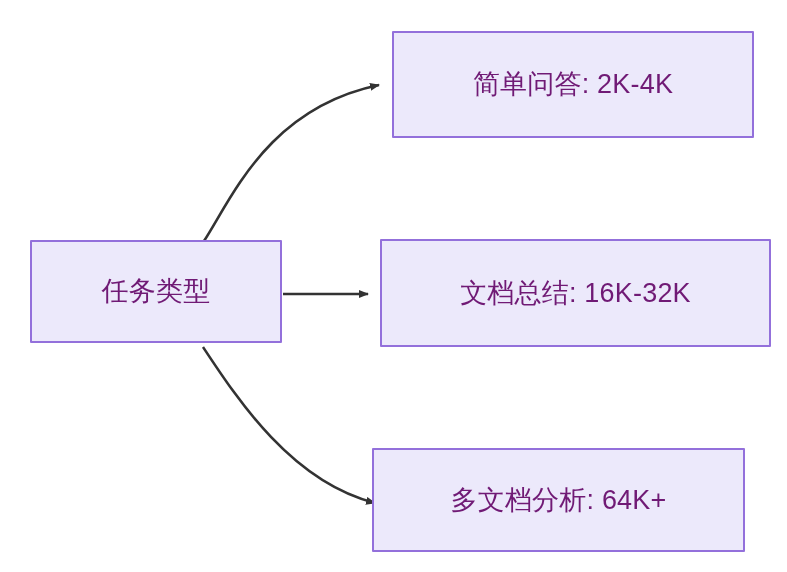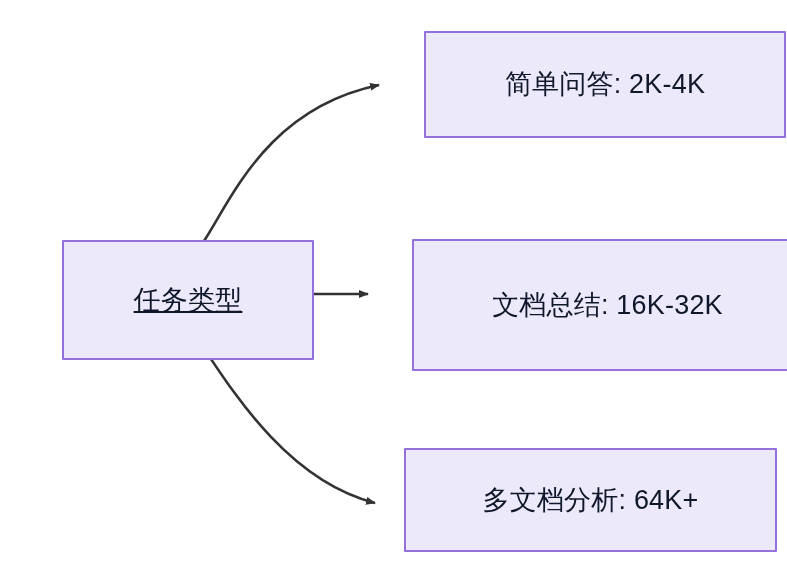--- a/index.html
+++ b/index.html
@@ -25,45 +25,43 @@
   }
   .node {
     position: absolute;
     box-sizing: border-box;
     background: #ece9fb;
     border: 2px solid #9370db;
     border-radius: 1px;
     display: flex;
     align-items: center;
     justify-content: center;
-    color: #0f172a;
+    color: #701a75;
     font-size: 27px;
     line-height: 1.2;
     white-space: nowrap;
     letter-spacing: 0.2px;
-    margin-left: 32px;
   }
   #node-root {
     left: 30px;
     top: 240px;
     width: 252px;
-    height: 120px;
-    text-decoration: underline;
+    height: 103px;
   }
   #node-simple-qa {
     left: 392px;
     top: 31px;
     width: 362px;
     height: 107px;
   }
   #node-doc-summary {
     left: 380px;
     top: 239px;
     width: 391px;
-    height: 132px;
+    height: 108px;
     text-align: center;
   }
   #node-multi-doc {
     left: 372px;
     top: 448px;
     width: 373px;
     height: 104px;
   }
 </style>
 </head>

